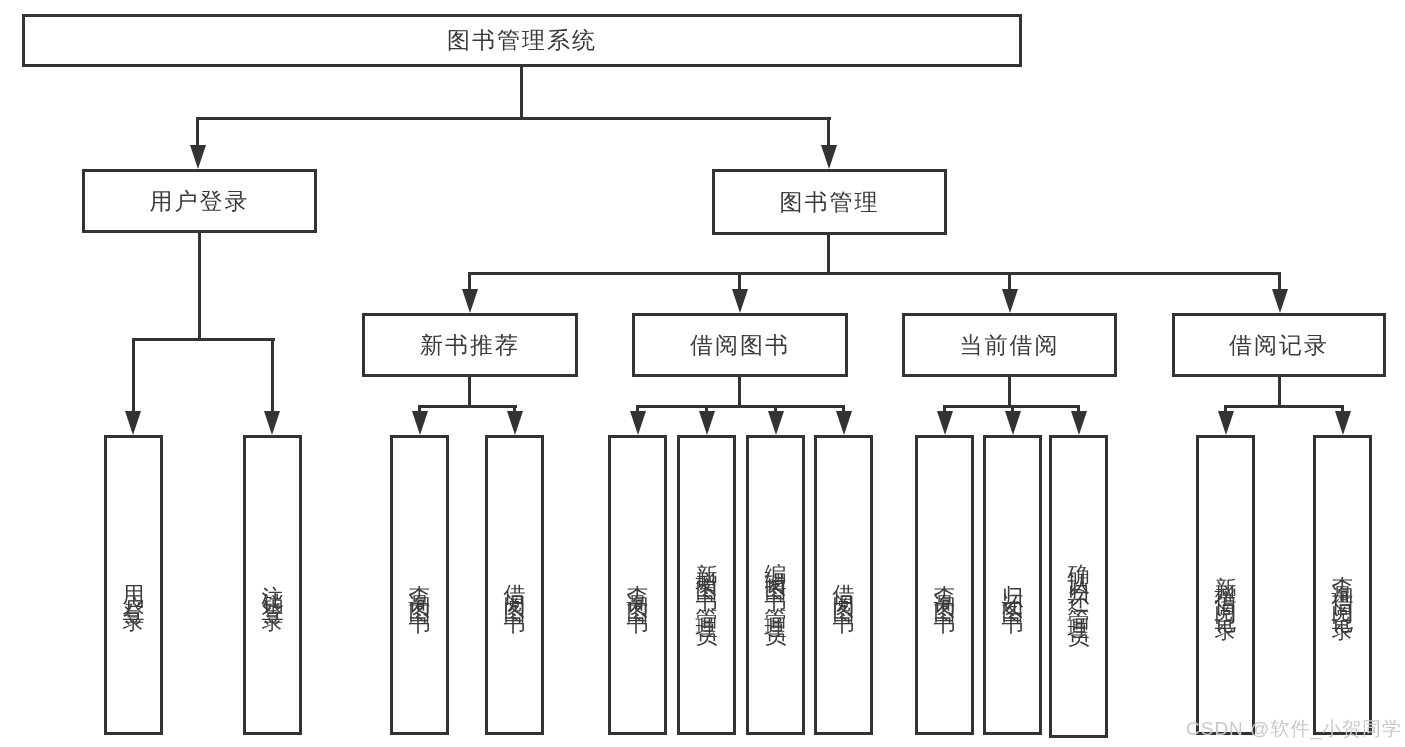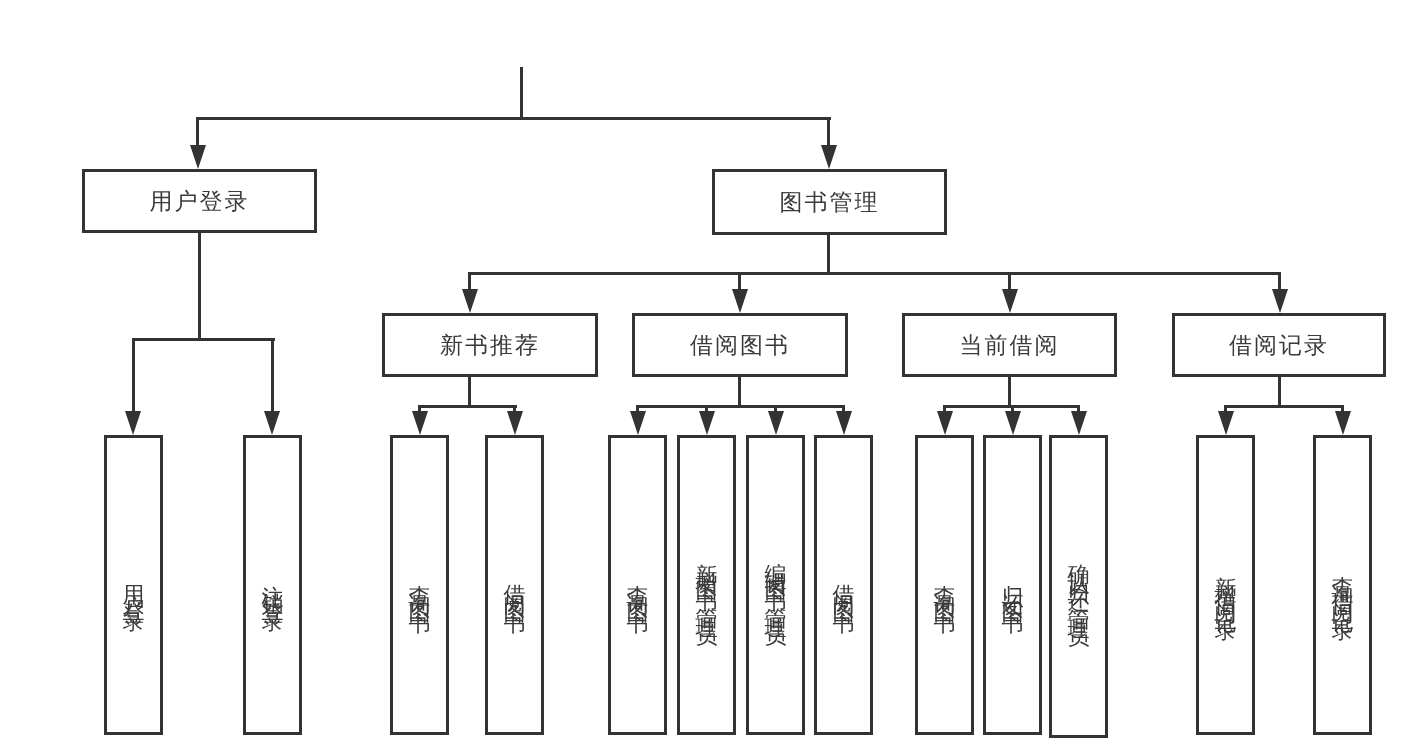--- a/index.html
+++ b/index.html
@@ -57,20 +57,21 @@
     color:var(--wm);
     z-index:5;
     white-space:nowrap;
   }
 </style>
 </head>
 <body>
 
 <div id="canvas">
 
+  <div class="box" style="left:22px;top:14px;width:1000px;height:53px;">图书管理系统</div>
 
   <div>
     <div class="vline" style="left:520px;top:67px;height:50px;"></div>
     <div class="hline" style="left:197px;top:117px;width:634px;"></div>
     <div class="vline" style="left:196px;top:117px;height:30px;"></div>
     <div class="arrow" style="left:190px;top:145px;"></div>
     <div class="vline" style="left:827px;top:117px;height:30px;"></div>
     <div class="arrow" style="left:821px;top:145px;"></div>
   </div>
 
@@ -92,21 +93,21 @@
     <div class="vline" style="left:468px;top:272px;height:19px;"></div>
     <div class="arrow" style="left:462px;top:289px;"></div>
     <div class="vline" style="left:738px;top:272px;height:19px;"></div>
     <div class="arrow" style="left:732px;top:289px;"></div>
     <div class="vline" style="left:1008px;top:272px;height:19px;"></div>
     <div class="arrow" style="left:1002px;top:289px;"></div>
     <div class="vline" style="left:1278px;top:272px;height:19px;"></div>
     <div class="arrow" style="left:1272px;top:289px;"></div>
   </div>
 
-  <div class="box" style="left:362px;top:313px;width:216px;height:64px;margin-left:20px;">新书推荐</div>
+  <div class="box" style="left:362px;top:313px;width:216px;height:64px;">新书推荐</div>
   <div class="box" style="left:632px;top:313px;width:216px;height:64px;">借阅图书</div>
   <div class="box" style="left:902px;top:313px;width:215px;height:64px;">当前借阅</div>
   <div class="box" style="left:1172px;top:313px;width:214px;height:64px;">借阅记录</div>
 
   <div>
     <div class="vline" style="left:468px;top:377px;height:28px;"></div>
     <div class="hline" style="left:418px;top:405px;width:99px;"></div>
     <div class="vline" style="left:418px;top:405px;height:10px;"></div>
     <div class="arrow" style="left:412px;top:411px;"></div>
     <div class="vline" style="left:513px;top:405px;height:10px;"></div>
@@ -157,14 +158,15 @@
   <div class="vbox" style="left:746px;top:435px;width:59px;height:300px;">编辑图书（管理员）</div>
   <div class="vbox" style="left:814px;top:435px;width:59px;height:300px;">借阅图书</div>
 
   <div class="vbox" style="left:915px;top:435px;width:59px;height:300px;">查询图书</div>
   <div class="vbox" style="left:983px;top:435px;width:59px;height:300px;">归还图书</div>
   <div class="vbox" style="left:1049px;top:435px;width:59px;height:303px;">确认归还（管理员）</div>
 
   <div class="vbox" style="left:1196px;top:435px;width:59px;height:300px;">新增借阅记录</div>
   <div class="vbox" style="left:1313px;top:435px;width:59px;height:300px;">查询借阅记录</div>
 
+  <div class="watermark">CSDN @软件_小贺同学</div>
 
 </div>
 
 </body></html>

